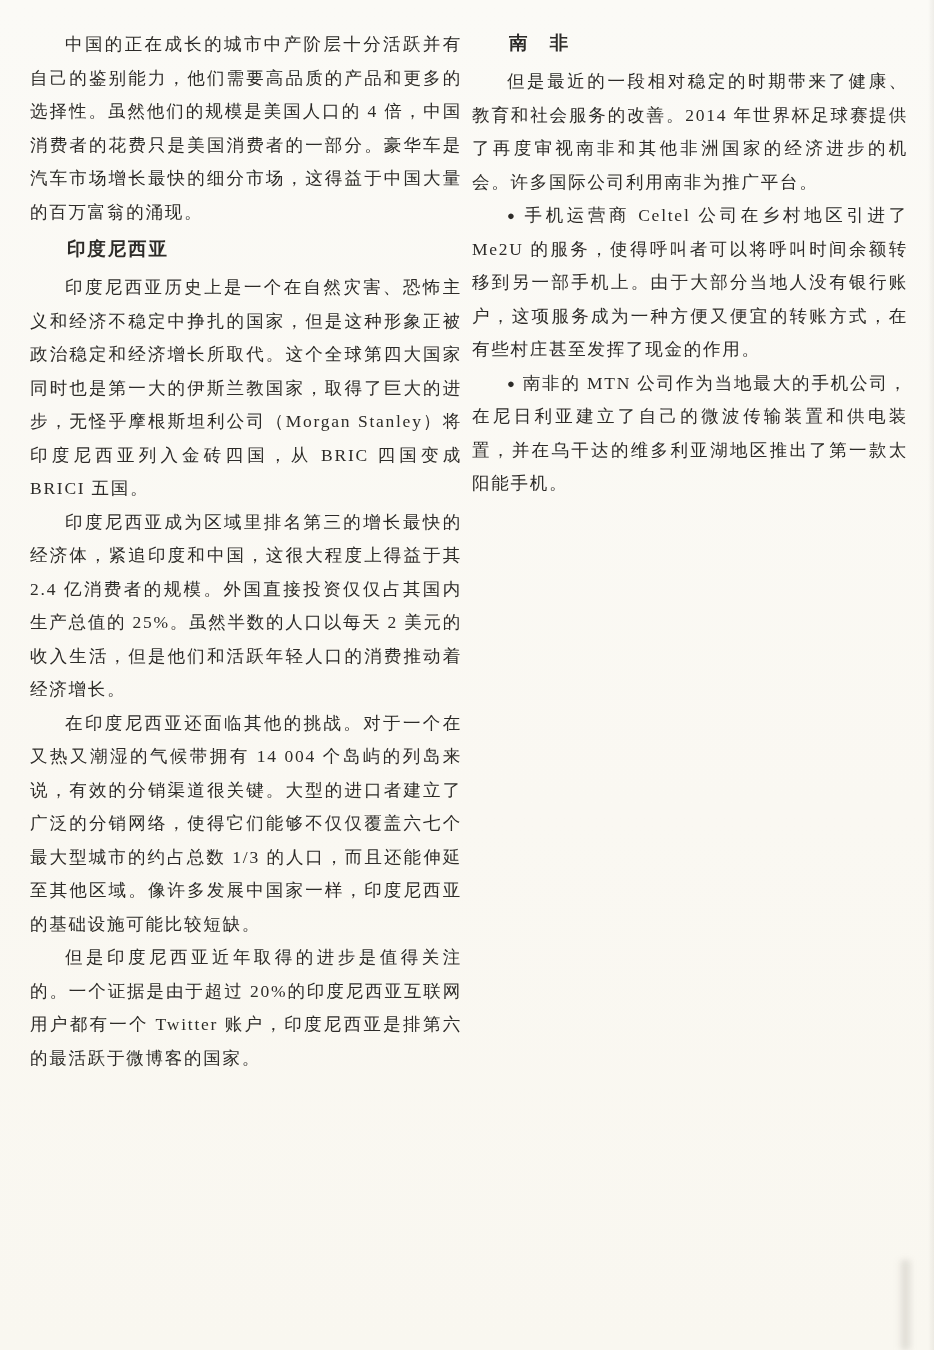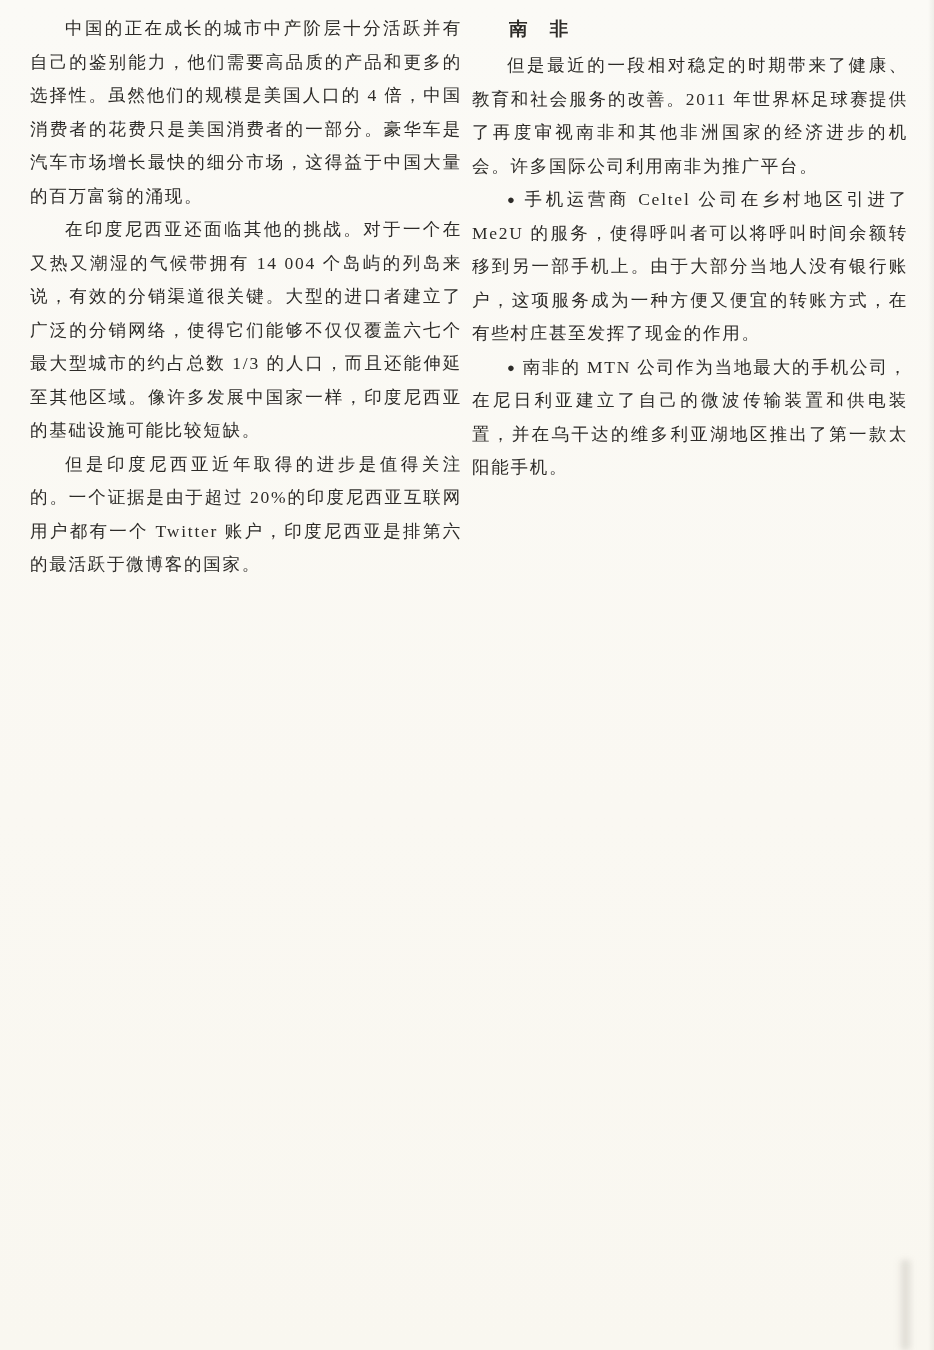--- a/index.html
+++ b/index.html
@@ -12,36 +12,36 @@
     width: 934px;
     height: 1350px;
     margin: 0 auto;
     background: linear-gradient(180deg, #fbfaf6 0%, #faf8f2 60%, #f9f7f0 100%);
     overflow: hidden;
     color: #2d2b28;
     font-family: "Liberation Serif", "DejaVu Serif", serif;
   }
   .column {
     position: absolute;
-    top: 12px;
+    top: 28px;
   }
   .col-left  { left: 30px;  width: 432px; }
   .col-right { left: 472px; width: 436px; }
   .para {
     margin: 0;
     font-size: 17.5px;
     line-height: 33.5px;
     text-align: justify;
     text-justify: inter-character;
     text-indent: 2em;
     letter-spacing: 0.10em;
   }
   .heading {
     margin: 7px 0 5px 0;
-    font-family: Liberation Serif, serif;
+    font-family: Liberation Mono, monospace;
     font-weight: bold;
     font-size: 18.5px;
     line-height: 30px;
     text-indent: 2em;
     letter-spacing: 0.10em;
   }
   .col-right .heading:first-child { margin-top: 2px; }
   .bullet .marker {
     font-size: 13px;
     vertical-align: 1px;
@@ -66,24 +66,27 @@
     background: linear-gradient(90deg, rgba(150,145,135,0) 0%, rgba(150,145,135,0.12) 100%);
     pointer-events: none;
   }
 </style>
 </head>
 <body>
 
 <div class="page">
   <div class="column col-left">
       <p class="para">中国的正在成长的城市中产阶层十分活跃并有自己的鉴别能力，他们需要高品质的产品和更多的选择性。虽然他们的规模是美国人口的 4 倍，中国消费者的花费只是美国消费者的一部分。豪华车是汽车市场增长最快的细分市场，这得益于中国大量的百万富翁的涌现。</p>
+      <h2 class="heading">印度尼西亚</h2>
+      <p class="para">印度尼西亚历史上是一个在自然灾害、恐怖主义和经济不稳定中挣扎的国家，但是这种形象正被政治稳定和经济增长所取代。这个全球第四大国家同时也是第一大的伊斯兰教国家，取得了巨大的进步，无怪乎摩根斯坦利公司（Morgan Stanley）将印度尼西亚列入金砖四国，从 BRIC 四国变成 BRICI 五国。</p>
+      <p class="para">印度尼西亚成为区域里排名第三的增长最快的经济体，紧追印度和中国，这很大程度上得益于其 2.4 亿消费者的规模。外国直接投资仅仅占其国内生产总值的 25%。虽然半数的人口以每天 2 美元的收入生活，但是他们和活跃年轻人口的消费推动着经济增长。</p>
       <p class="para">在印度尼西亚还面临其他的挑战。对于一个在又热又潮湿的气候带拥有 14 004 个岛屿的列岛来说，有效的分销渠道很关键。大型的进口者建立了广泛的分销网络，使得它们能够不仅仅覆盖六七个最大型城市的约占总数 1/3 的人口，而且还能伸延至其他区域。像许多发展中国家一样，印度尼西亚的基础设施可能比较短缺。</p>
       <p class="para">但是印度尼西亚近年取得的进步是值得关注的。一个证据是由于超过 20%的印度尼西亚互联网用户都有一个 Twitter 账户，印度尼西亚是排第六的最活跃于微博客的国家。</p>
     </div>
   <div class="column col-right">
       <h2 class="heading">南　非</h2>
-      <p class="para">但是最近的一段相对稳定的时期带来了健康、教育和社会服务的改善。2011 年世界杯足球赛提供了再度审视南非和其他非洲国家的经济进步的机会。许多国际公司利用南非为推广平台。</p>
+      <p class="para">但是最近的一段相对稳定的时期带来了健康、教育和社会服务的改善。2014 年世界杯足球赛提供了再度审视南非和其他非洲国家的经济进步的机会。许多国际公司利用南非为推广平台。</p>
       <p class="para bullet"><span class="marker">●</span>手机运营商 Celtel 公司在乡村地区引进了 Me2U 的服务，使得呼叫者可以将呼叫时间余额转移到另一部手机上。由于大部分当地人没有银行账户，这项服务成为一种方便又便宜的转账方式，在有些村庄甚至发挥了现金的作用。</p>
       <p class="para bullet"><span class="marker">●</span>南非的 MTN 公司作为当地最大的手机公司，在尼日利亚建立了自己的微波传输装置和供电装置，并在乌干达的维多利亚湖地区推出了第一款太阳能手机。</p>
     </div>
   <div class="scan-shadow-right"></div>
   <div class="scan-shadow-edge"></div>
 </div>
 
 </body></html>

